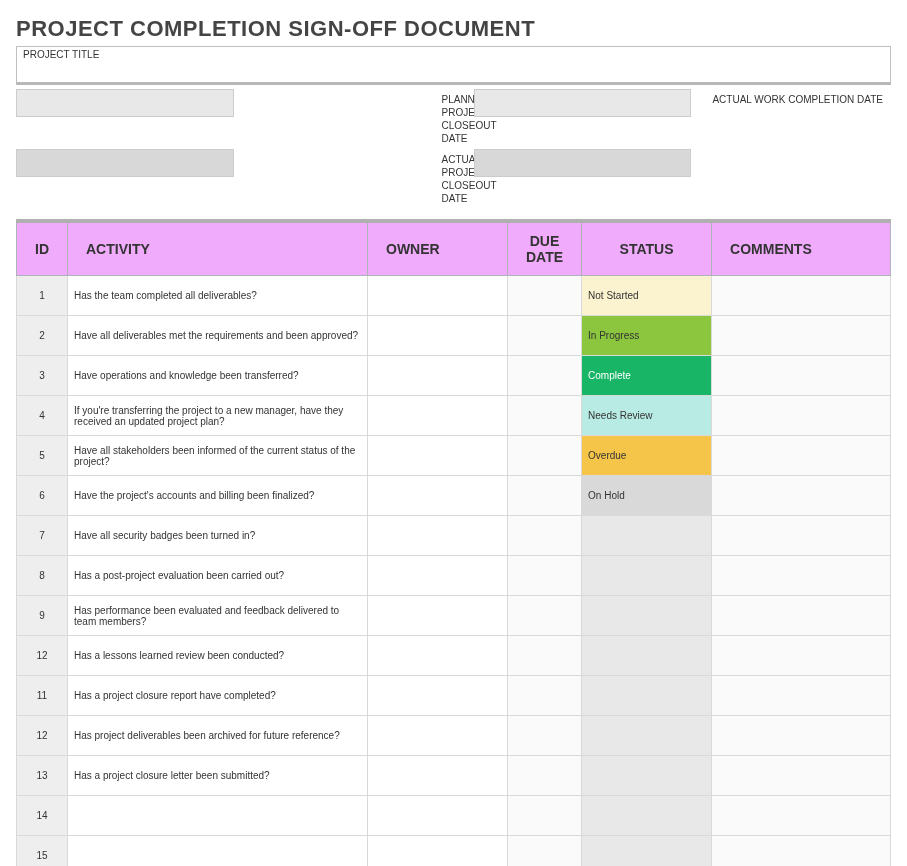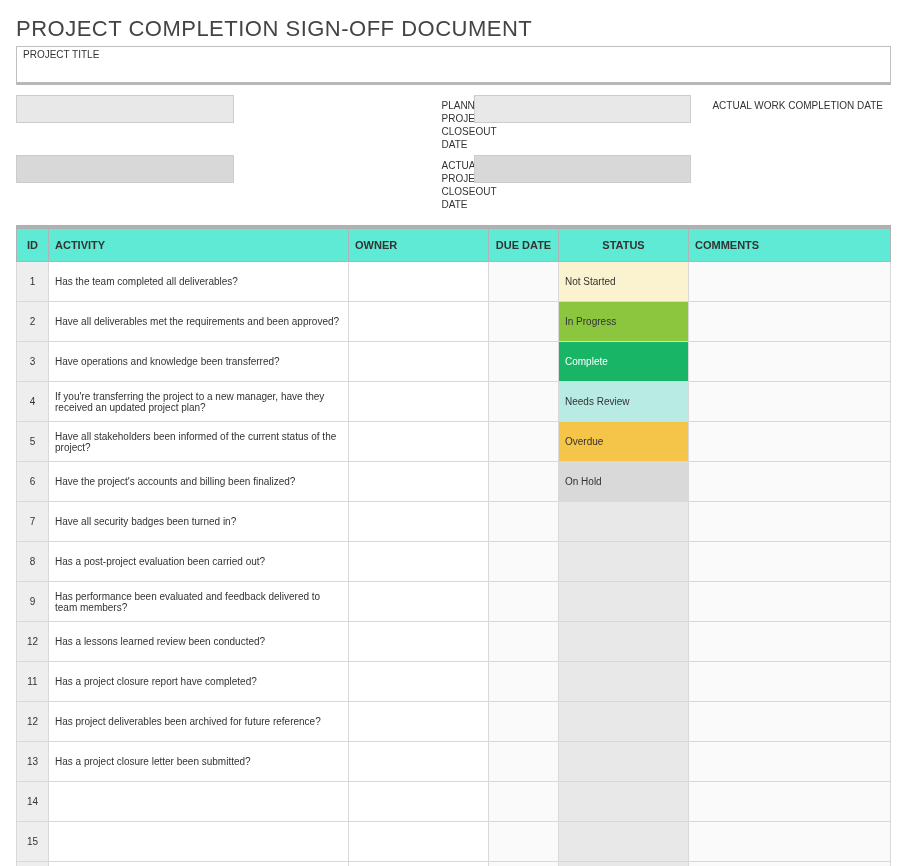--- a/index.html
+++ b/index.html
@@ -7,30 +7,30 @@
     margin: 0;
     padding: 16px;
     font-family: Arial, Helvetica, sans-serif;
     font-size: 12px;
     color: #333;
     background: #fff;
     width: 907px;
   }
   .title {
     font-size: 22px;
-    font-weight: 400;
+    font-weight: 700;
     letter-spacing: 0.5px;
     color: #444;
     margin: 0 0 4px 0;
   }
   .header-row {
     display: flex;
     border: 1px solid #bfbfbf;
     border-bottom: 3px solid #b8b8b8;
-    margin-bottom: 10px;
+    margin-bottom: 4px;
   }
   .header-cell {
     flex: 1;
     padding: 2px 6px 22px 6px;
   }
   .header-cell + .header-cell {
     border-left: 1px solid #d0d0d0;
   }
   .header-label {
     font-size: 10px;
@@ -57,25 +57,25 @@
   .date-box.alt {
     background: #d8d8d8;
   }
   .spacer {}
   table.main {
     width: 100%;
     border-collapse: collapse;
     border-top: 4px solid #b0b0b0;
   }
   table.main th {
-    background: #5eead4;
-    color: #333;
-    font-size: 11px;
+    background: #f0abfc;
+    color: #333;
+    font-size: 14px;
     font-weight: 700;
-    padding: 10px 6px;
+    padding: 10px 18px;
     border: 1px solid #aeb3b8;
     text-align: left;
   }
   table.main th.center { text-align: center; }
   table.main td {
     border: 1px solid #d9d9d9;
     padding: 8px 6px;
     font-size: 10px;
     vertical-align: middle;
     height: 40px;

